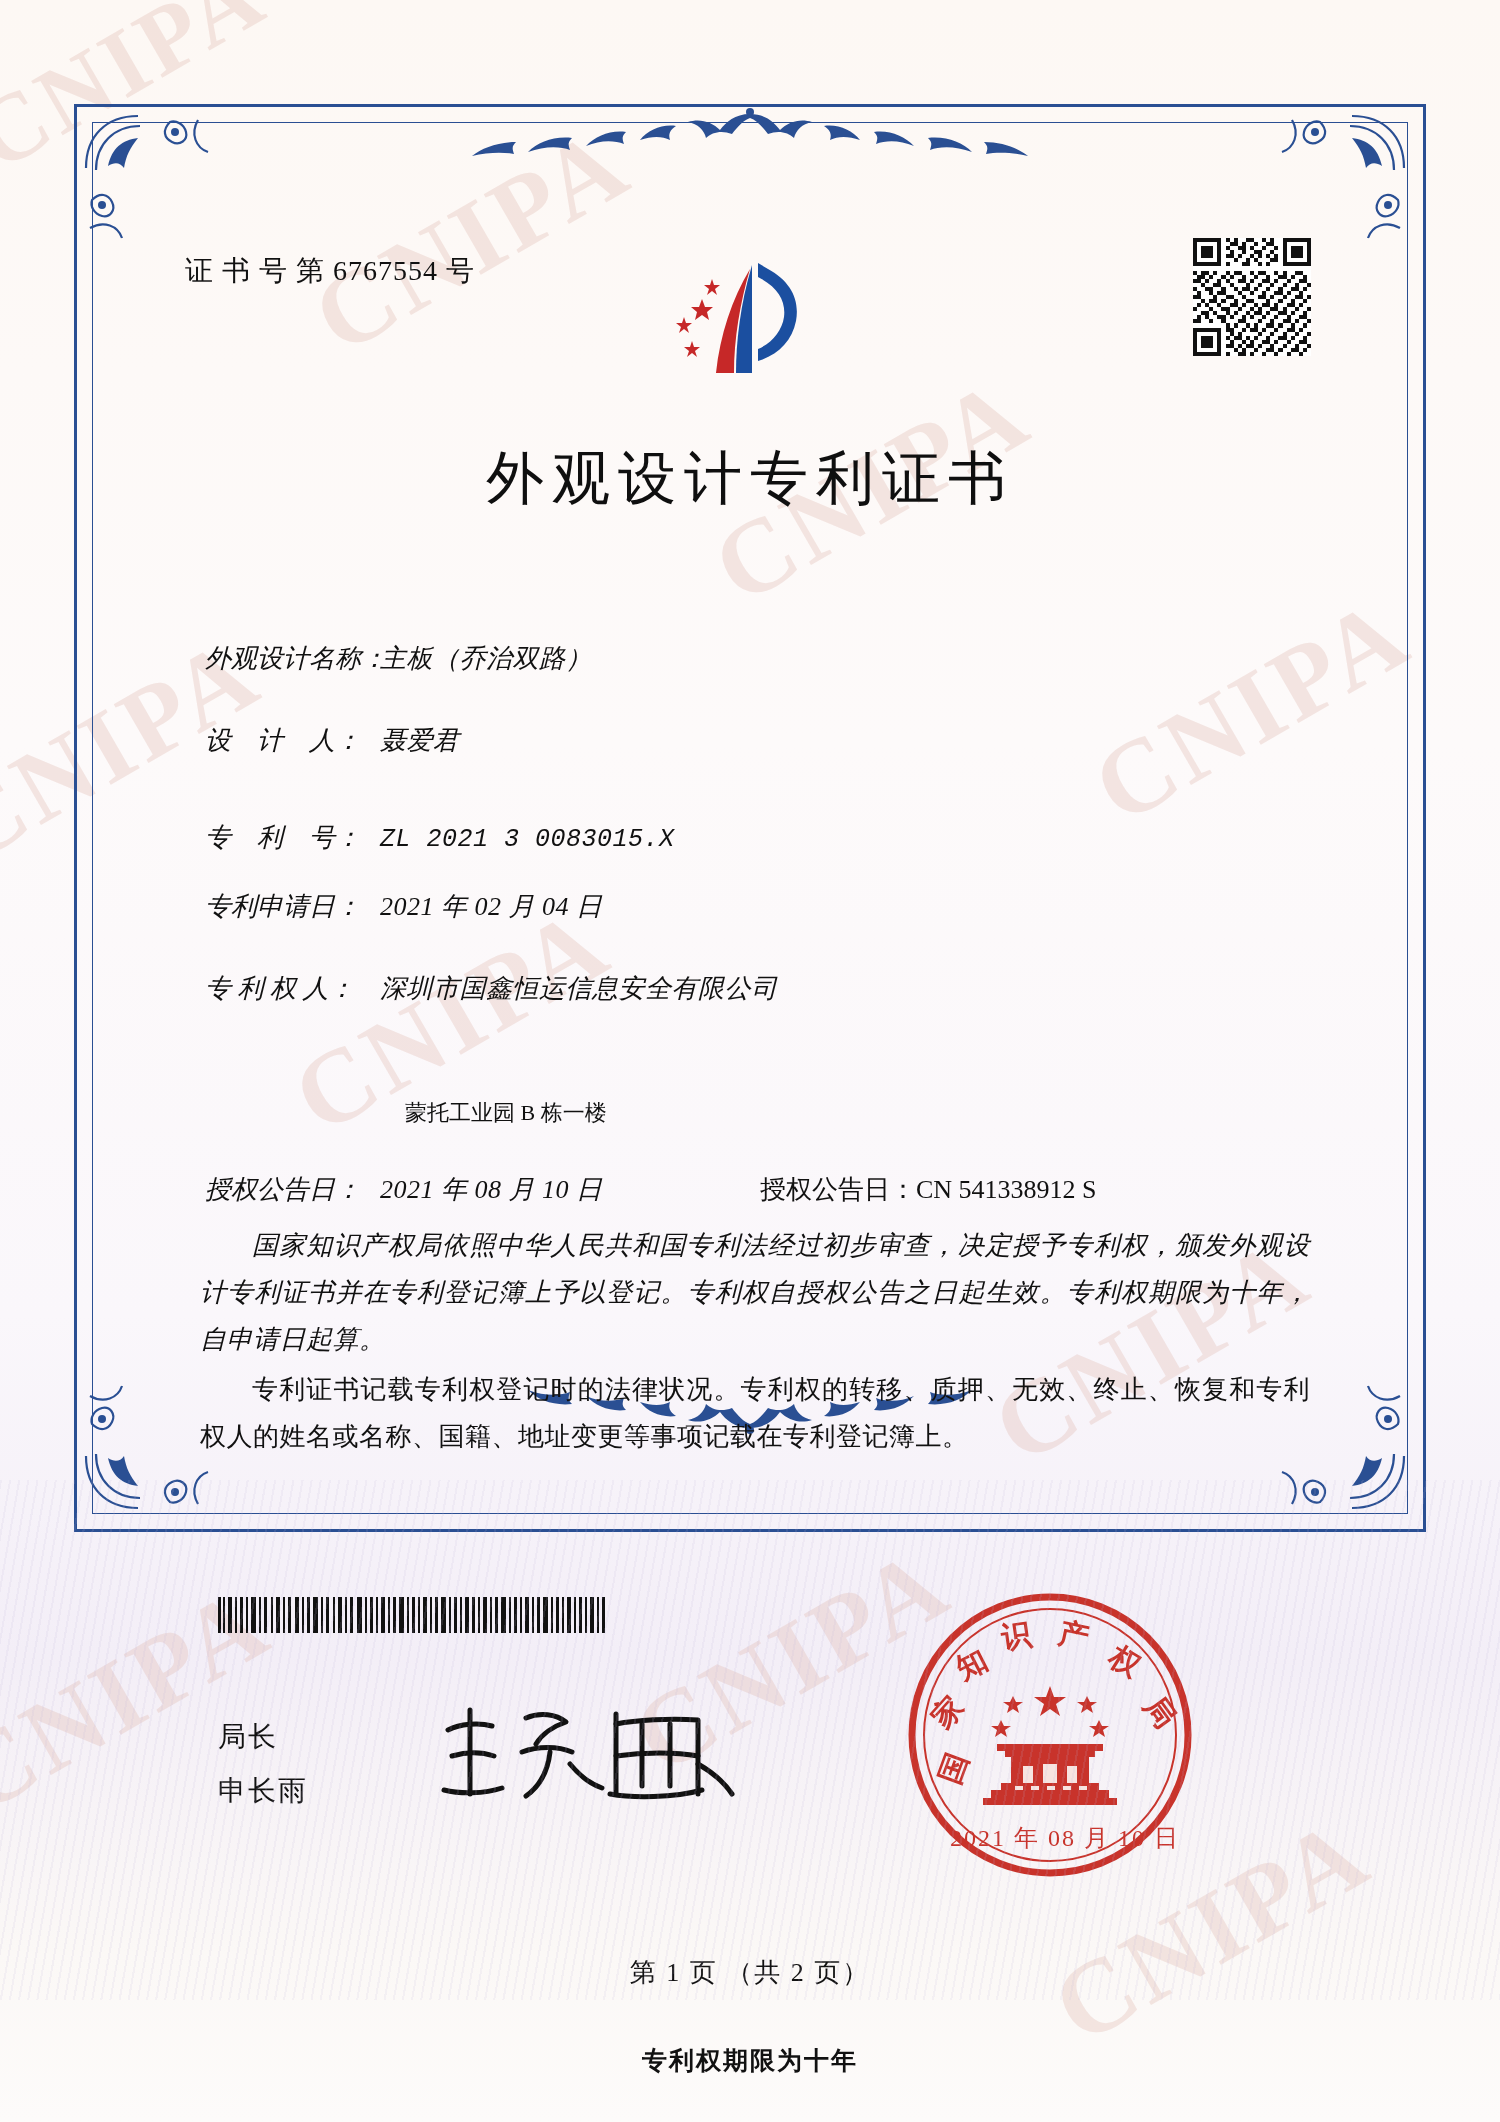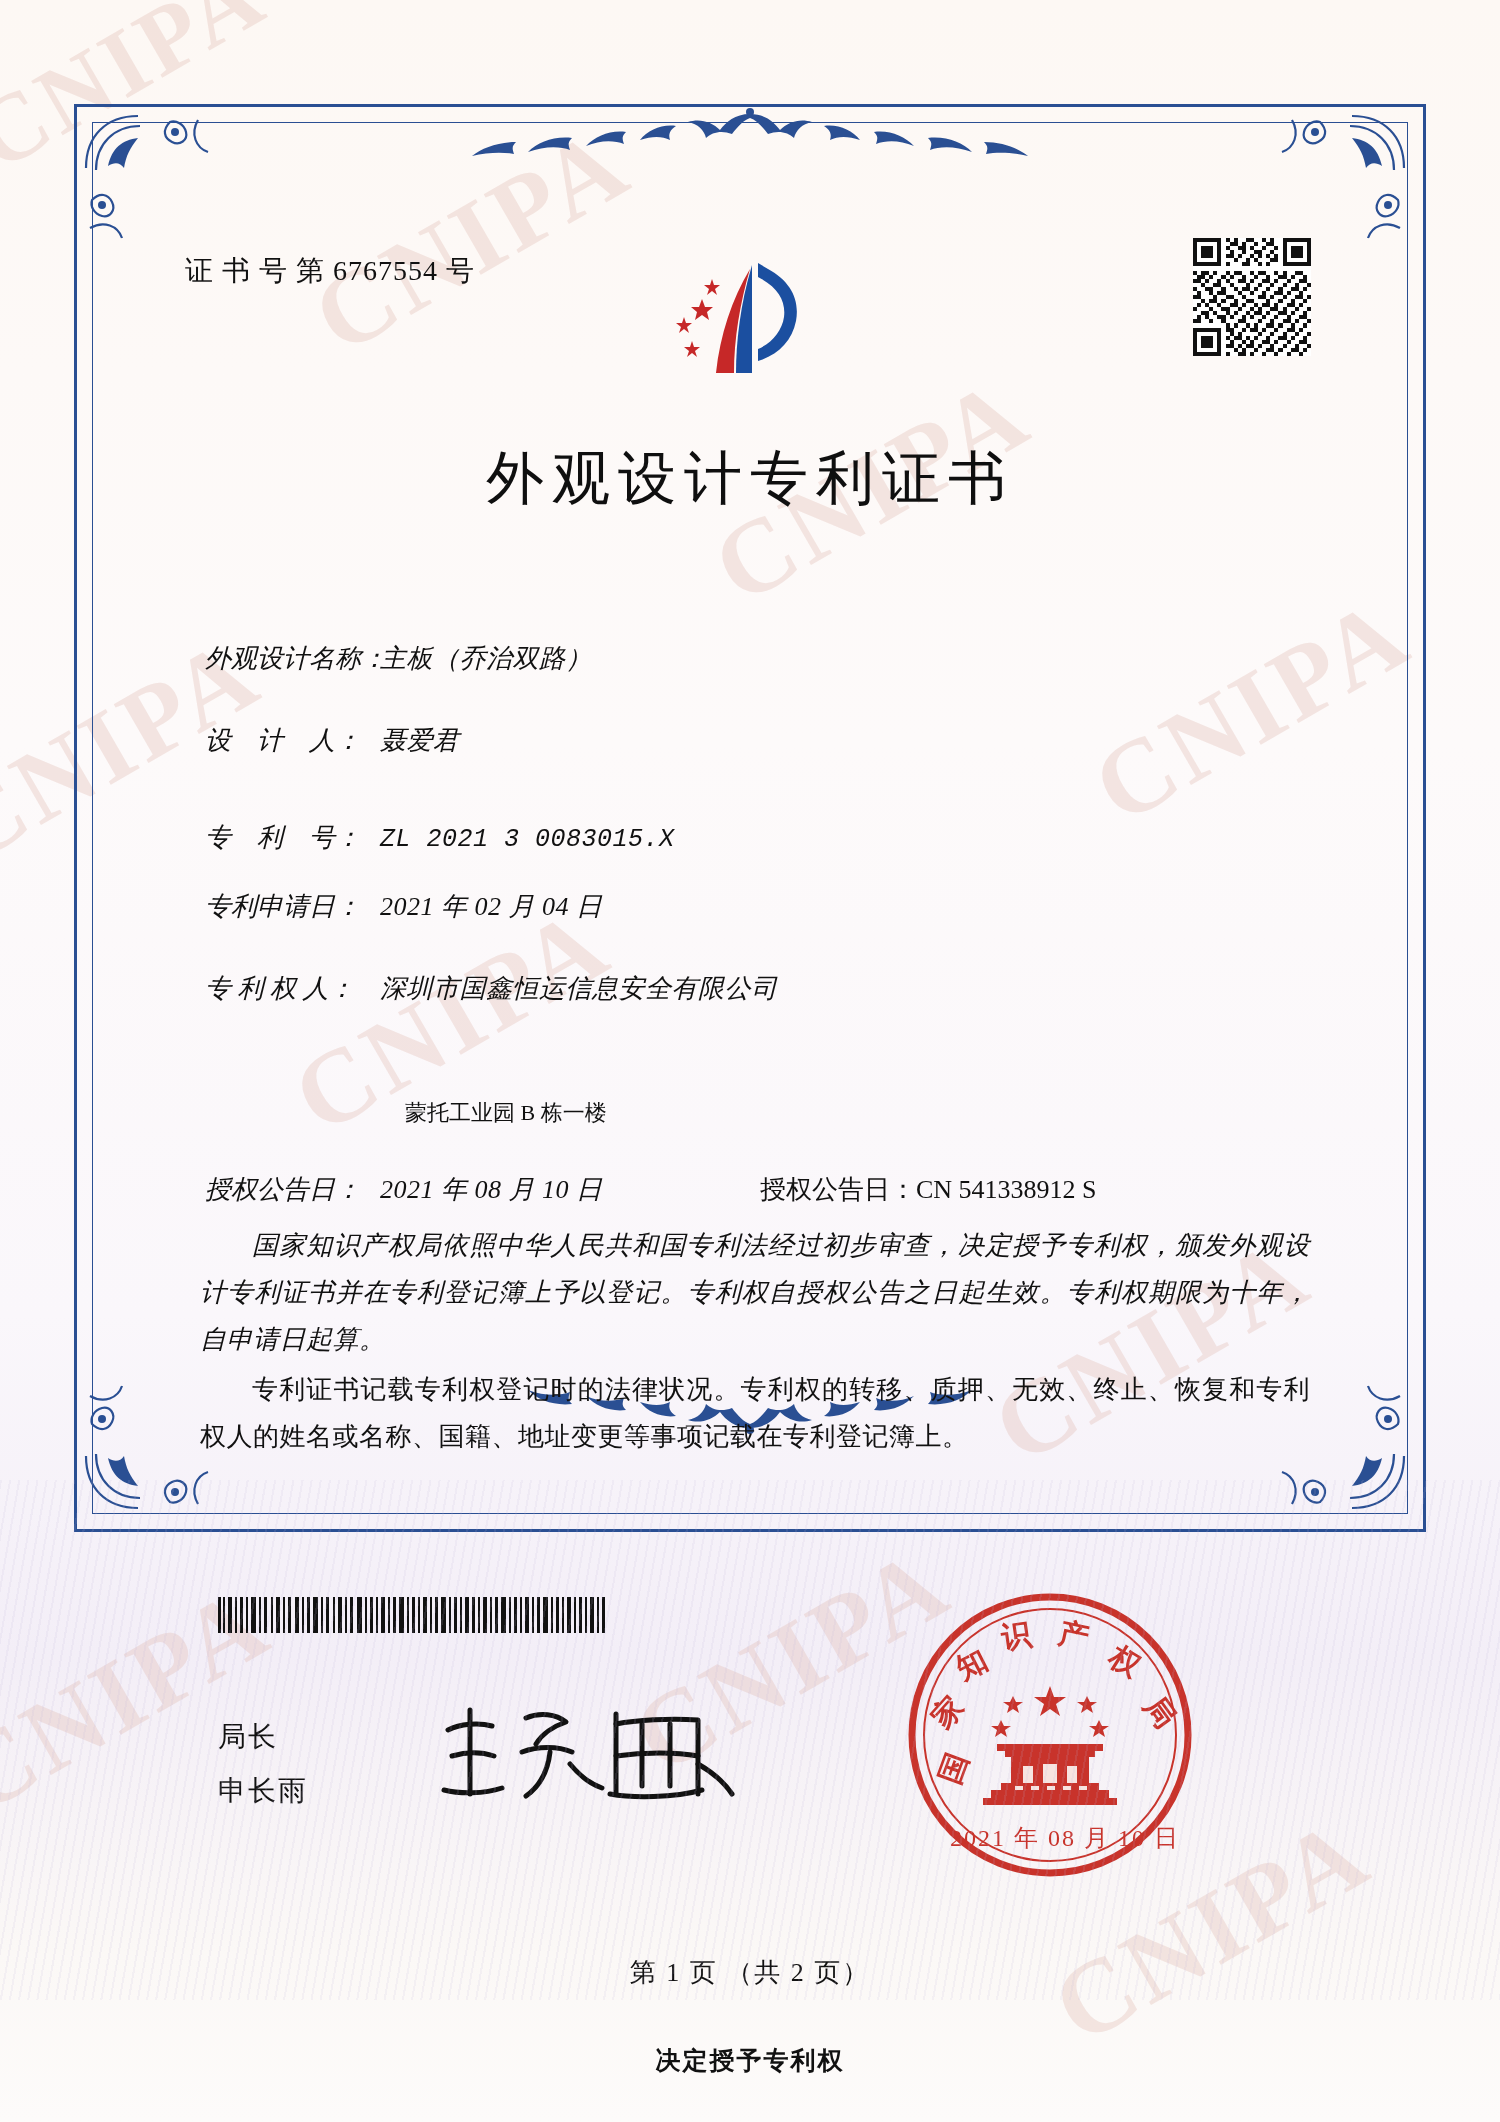--- a/index.html
+++ b/index.html
@@ -731,15 +731,15 @@
         <rect x="126" y="196" width="8" height="4"></rect>
         <rect x="142" y="196" width="8" height="4"></rect>
         <rect x="158" y="196" width="8" height="4"></rect>
         <rect x="174" y="196" width="8" height="4"></rect>
       </g>
     </g>
   </svg>
   <div id="seal-date">2021 年 08 月 10 日</div>
 
   <div id="page-no">第 1 页 （共 2 页）</div>
-  <div id="footnote">决定授予专利权</div>
+  <div id="footnote">专利权期限为十年</div>
 
 </div>
 
 </body></html>

